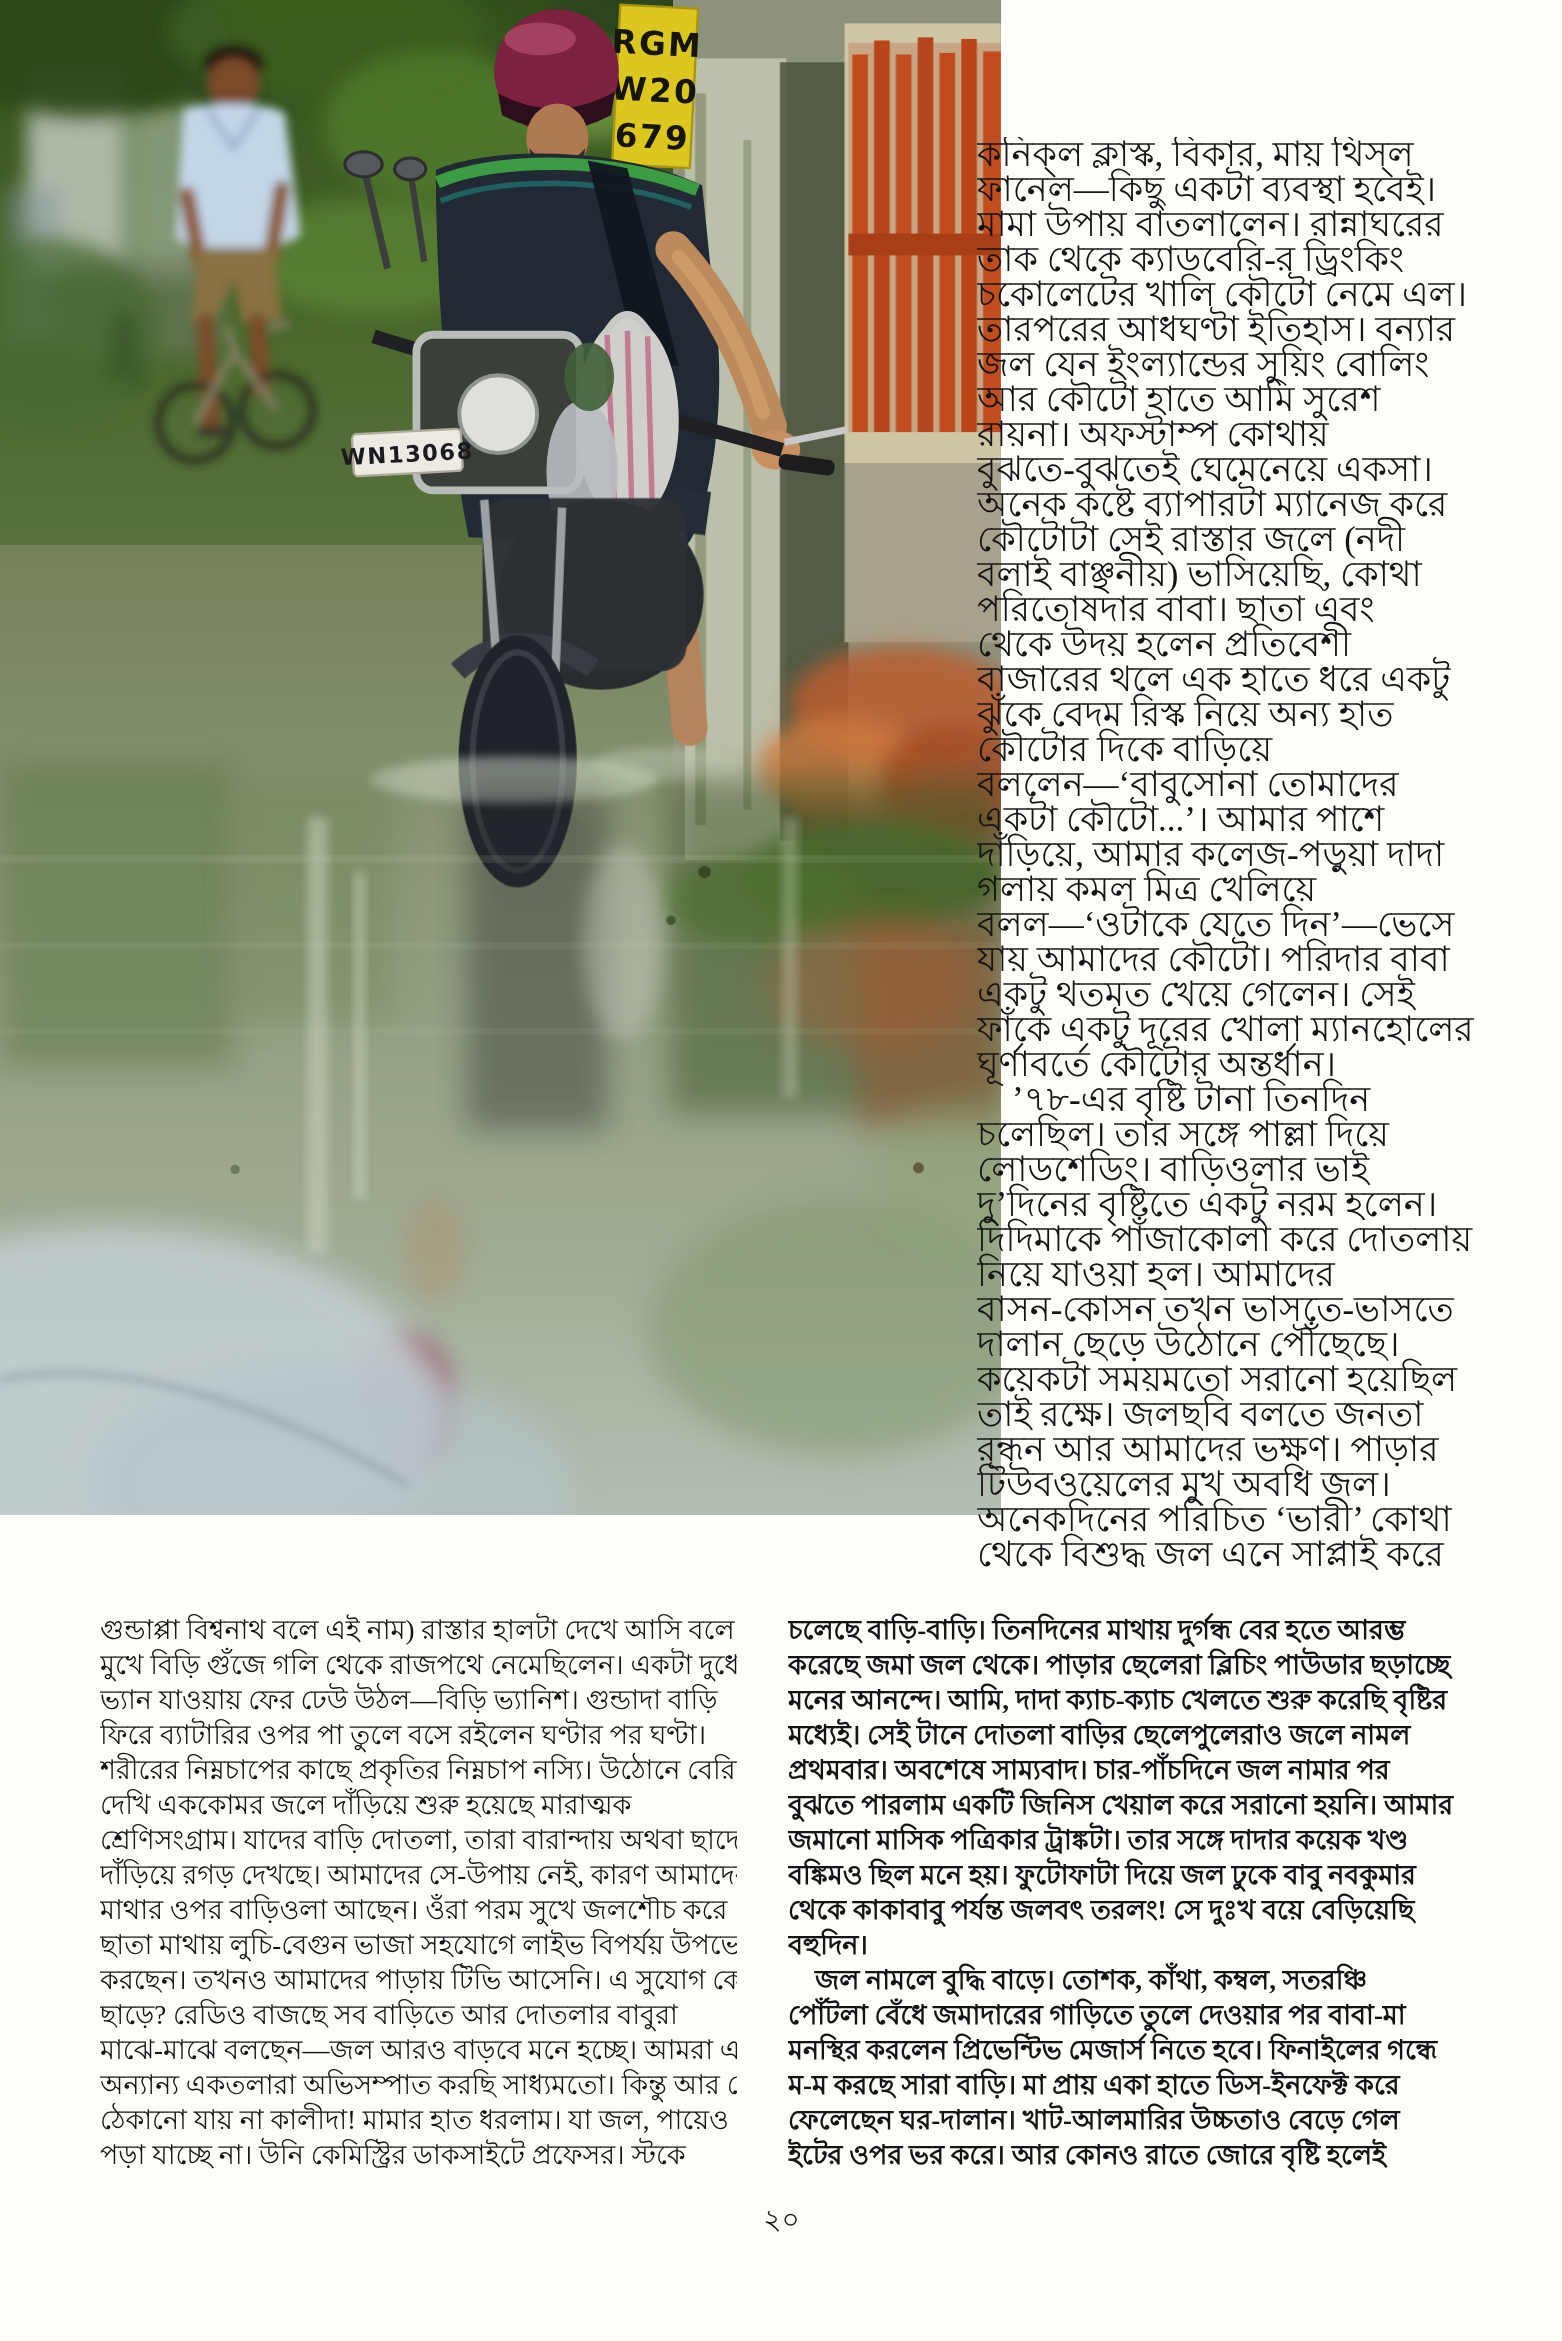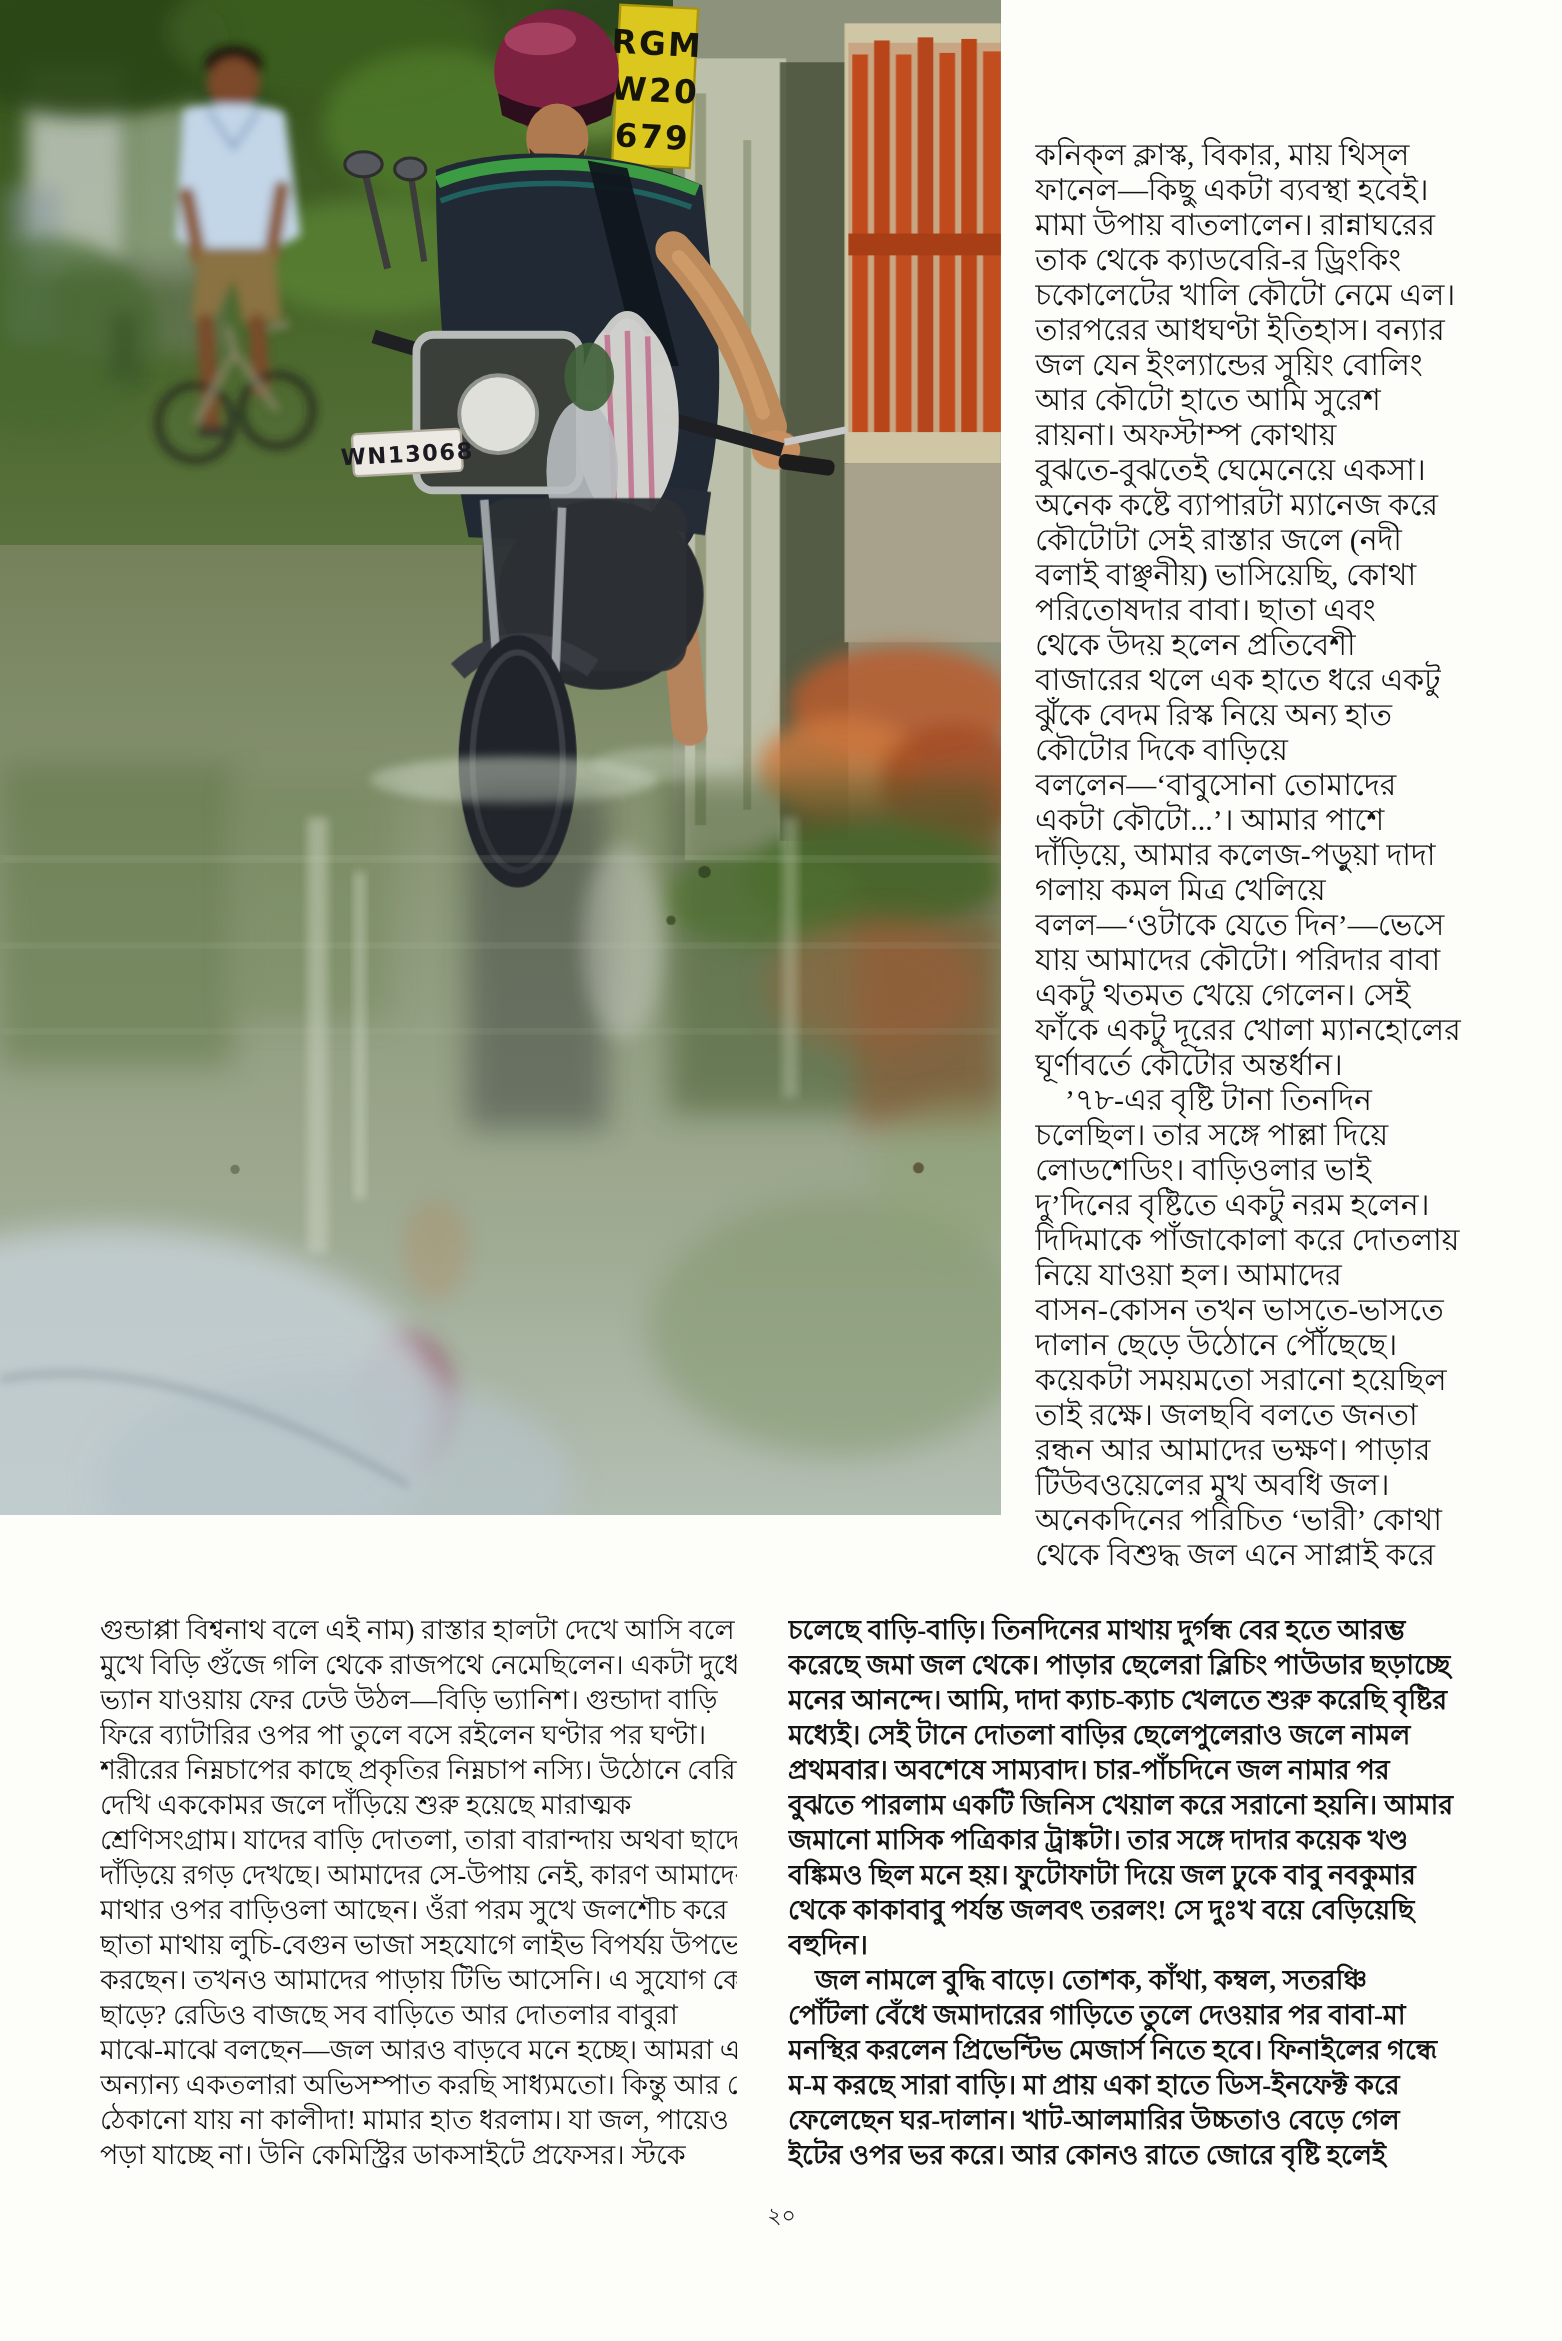--- a/index.html
+++ b/index.html
@@ -1,25 +1,25 @@
 <!DOCTYPE html>
 <html style="font-size:12.5px"><head>
 <meta charset="utf-8">
 <style>
   html,body{margin:0;padding:0;background:#888;}
   .sheet{position:relative;width:1563px;height:2342px;background:#fdfdfa;overflow:hidden;
          font-family:"Liberation Serif","DejaVu Sans",serif;color:#141414;}
   .photo{position:absolute;left:0;top:0;width:1001px;height:1515px;overflow:hidden;background:#4a6030;}
   .photo svg{display:block;width:100%;height:100%;}
   .textcol{position:absolute;overflow:hidden;}
-  .right-col{left:1035px;top:137px;width:520px;height:1479px;font-size:30px;line-height:35px;}
+  .right-col{left:977px;top:137px;width:520px;height:1479px;font-size:35px;line-height:35px;}
   .bl-col{left:100px;top:1613px;width:637px;height:576px;font-size:27px;line-height:35px;}
   .br-col{left:788px;top:1613px;width:707px;height:576px;font-size:27px;line-height:35px;font-weight:bold;}
   .tline{white-space:nowrap;}
-  .pageno{position:absolute;left:0;top:2198px;width:1563px;text-align:center;font-size:22px;color:#1a1a1a;}
+  .pageno{position:absolute;left:0;top:2198px;width:1563px;text-align:center;font-size:28px;color:#1a1a1a;}
   .signtext{font-family:"DejaVu Sans",sans-serif;font-weight:bold;letter-spacing:3px;}
   .platetext{font-family:"DejaVu Sans",sans-serif;font-weight:bold;letter-spacing:2px;}
 </style>
 </head>
 <body>
 
 <div class="sheet">
 
   <div class="photo">
     <svg viewBox="0 0 1286 1946" preserveAspectRatio="none">

